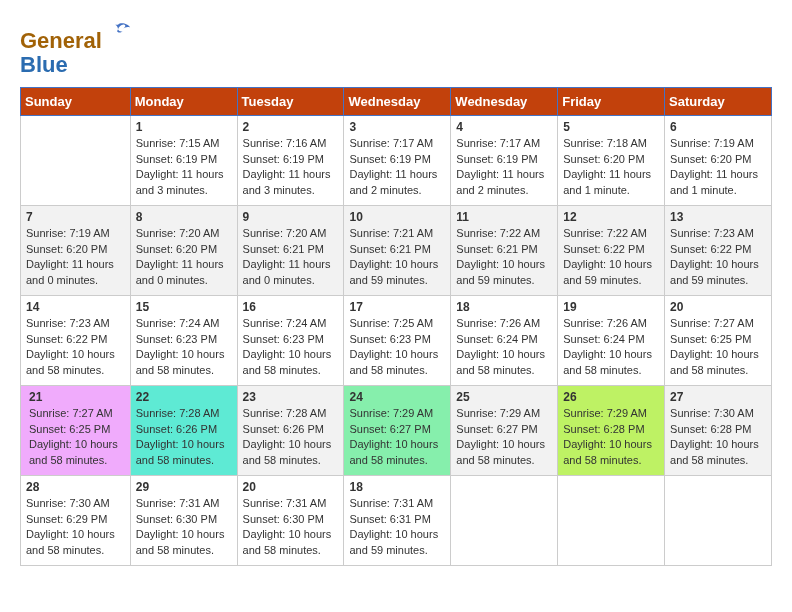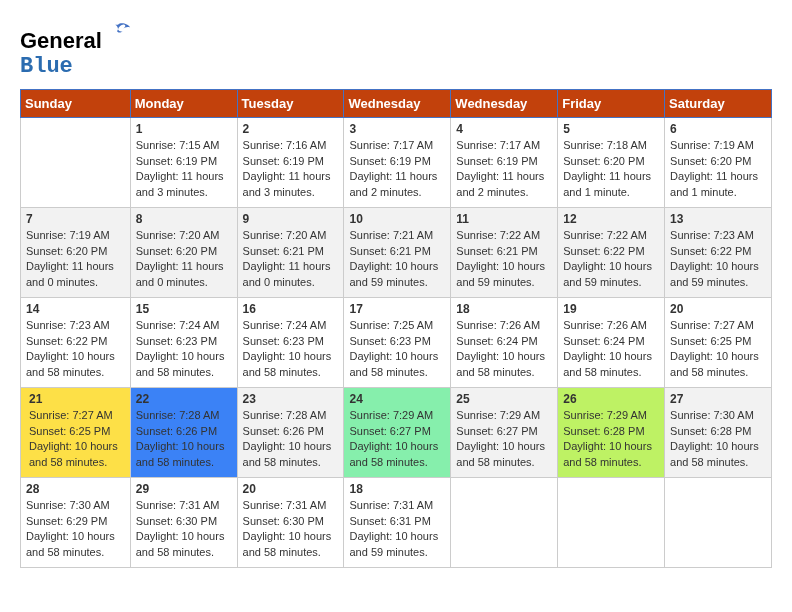--- a/index.html
+++ b/index.html
@@ -18,22 +18,22 @@
     }
     .logo {
       display: flex;
       align-items: center;
     }
     .logo-text {
       font-size: 22px;
       font-weight: bold;
       line-height: 1.1;
     }
-    .logo-general { color: #000000; }
-    .logo-blue { color: #2b6cb0; font-family: Liberation Mono, monospace; }
+    .logo-general { color: #a16207; }
+    .logo-blue { color: #2b6cb0; }
     .logo-bird {
       width: 28px;
       height: 28px;
       margin-left: 2px;
     }
     .title-section {
       text-align: right;
     }
     .month-title {
       font-size: 36px;
@@ -201,25 +201,25 @@
         <td>
           <div class="day-number">19</div>
           <div class="day-info">Sunrise: 7:26 AM<br>Sunset: 6:24 PM<br>Daylight: 10 hours<br>and 58 minutes.</div>
         </td>
         <td>
           <div class="day-number">20</div>
           <div class="day-info">Sunrise: 7:27 AM<br>Sunset: 6:25 PM<br>Daylight: 10 hours<br>and 58 minutes.</div>
         </td>
       </tr>
       <tr>
-        <td style="background: #fde047; padding-left: 8px;">
+        <td style="background: #f0abfc; padding-left: 8px;">
           <div class="day-number">21</div>
           <div class="day-info">Sunrise: 7:27 AM<br>Sunset: 6:25 PM<br>Daylight: 10 hours<br>and 58 minutes.</div>
         </td>
-        <td style="background: #3b82f6;">
+        <td style="background: #5eead4;">
           <div class="day-number">22</div>
           <div class="day-info">Sunrise: 7:28 AM<br>Sunset: 6:26 PM<br>Daylight: 10 hours<br>and 58 minutes.</div>
         </td>
         <td style="background: rgb(242, 242, 242);">
           <div class="day-number">23</div>
           <div class="day-info">Sunrise: 7:28 AM<br>Sunset: 6:26 PM<br>Daylight: 10 hours<br>and 58 minutes.</div>
         </td>
         <td style="background: #86efac;">
           <div class="day-number">24</div>
           <div class="day-info">Sunrise: 7:29 AM<br>Sunset: 6:27 PM<br>Daylight: 10 hours<br>and 58 minutes.</div>

